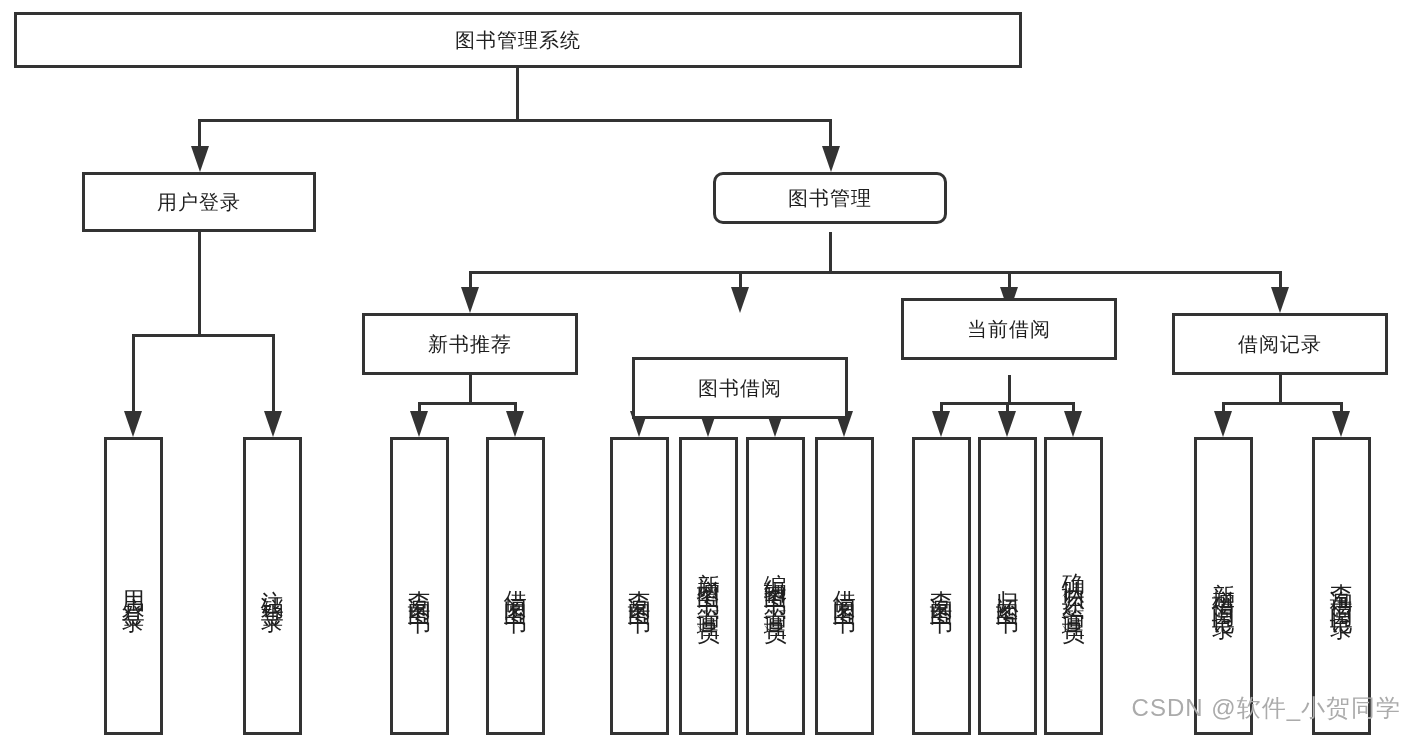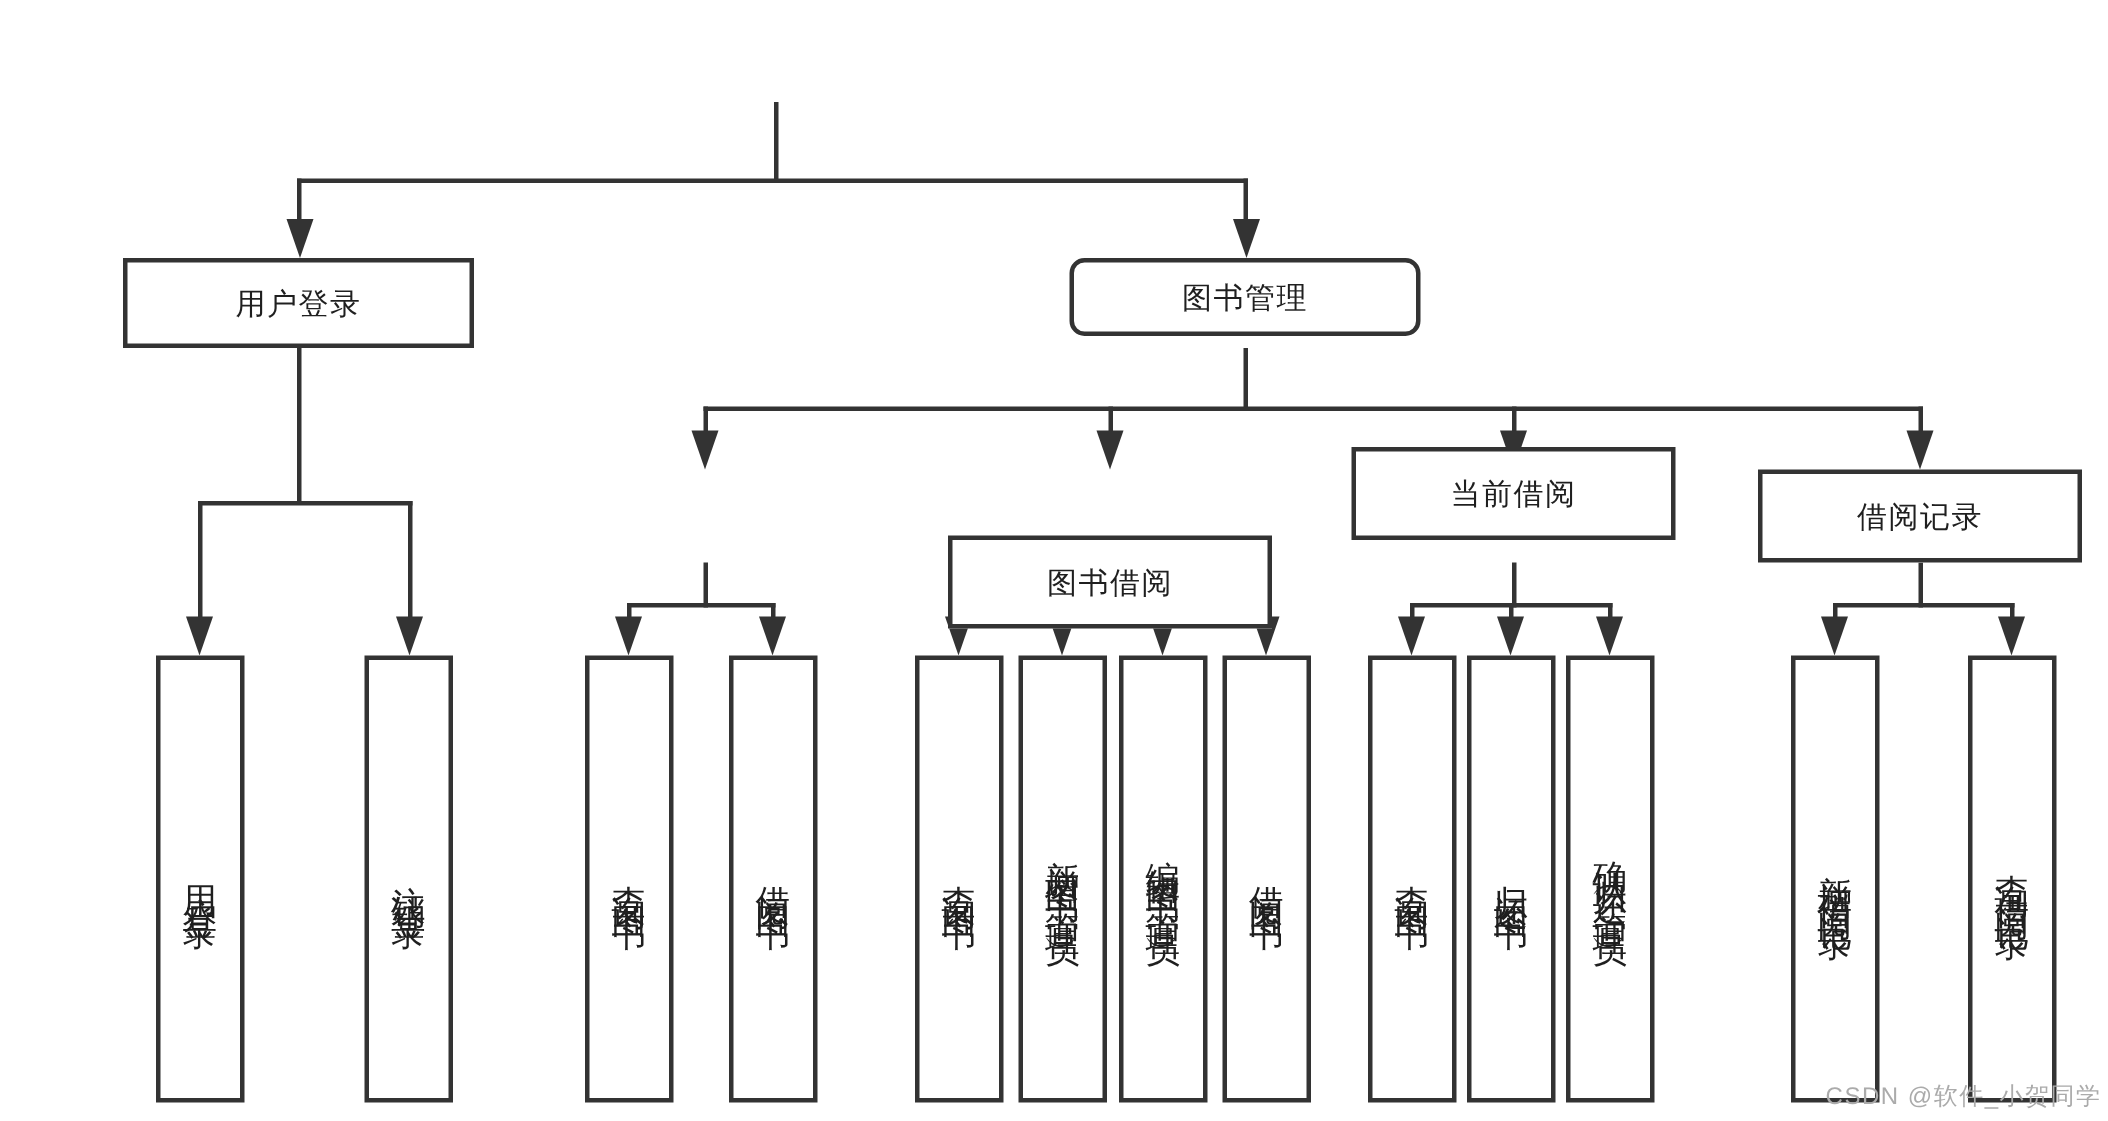--- a/index.html
+++ b/index.html
@@ -42,33 +42,36 @@
   }
   .line { position: absolute; background: var(--line); z-index: 1; }
   .arrow {
     position: absolute; width: 0; height: 0; z-index: 1;
     border-left: 9px solid transparent;
     border-right: 9px solid transparent;
     border-top: 26px solid var(--line);
   }
   .watermark {
     position: absolute;
-    right: 4px; bottom: 5px;
-    font-size: 16px;
+    right: 4px; bottom: 23px;
+    font-size: 24px;
     letter-spacing: 1px;
     color: var(--watermark);
     z-index: 5;
     white-space: nowrap;
   }
 </style>
 </head>
 <body>
 
 <div class="stage">
 
+  <div class="box" style="left:14px; top:12px; width:1008px; height:56px;">
+    <span class="hlabel">图书管理系统</span>
+  </div>
 
   <div>
     <div class="line" style="left:516px; top:68px;  width:3px;   height:53px;"></div>
     <div class="line" style="left:198px; top:119px; width:634px; height:3px;"></div>
     <div class="line" style="left:198px; top:119px; width:3px;   height:30px;"></div>
     <div class="line" style="left:829px; top:119px; width:3px;   height:30px;"></div>
     <div class="arrow" style="left:191px; top:146px;"></div>
     <div class="arrow" style="left:822px; top:146px;"></div>
   </div>
 
@@ -94,20 +97,23 @@
     <div class="line" style="left:469px;  top:271px; width:3px;   height:19px;"></div>
     <div class="line" style="left:739px;  top:271px; width:3px;   height:19px;"></div>
     <div class="line" style="left:1008px; top:271px; width:3px;   height:19px;"></div>
     <div class="line" style="left:1279px; top:271px; width:3px;   height:19px;"></div>
     <div class="arrow" style="left:461px;  top:287px;"></div>
     <div class="arrow" style="left:731px;  top:287px;"></div>
     <div class="arrow" style="left:1000px; top:287px;"></div>
     <div class="arrow" style="left:1271px; top:287px;"></div>
   </div>
 
+  <div class="box" style="left:362px; top:313px; width:216px; height:62px;">
+    <span class="hlabel">新书推荐</span>
+  </div>
   <div class="box" style="left:632px; top:313px; width:216px; height:62px;margin-top:44px;">
     <span class="hlabel">图书借阅</span>
   </div>
   <div class="box" style="left:901px; top:298px; width:216px; height:62px;">
     <span class="hlabel">当前借阅</span>
   </div>
   <div class="box" style="left:1172px; top:313px; width:216px; height:62px;">
     <span class="hlabel">借阅记录</span>
   </div>
 

